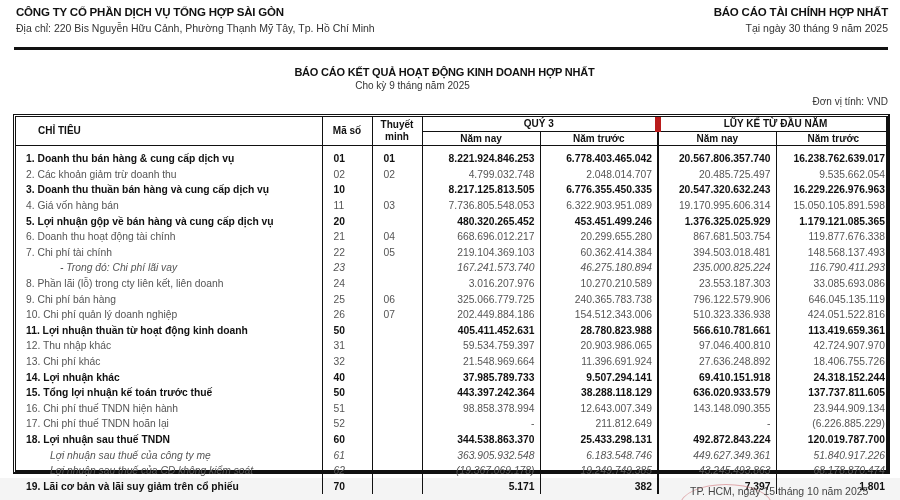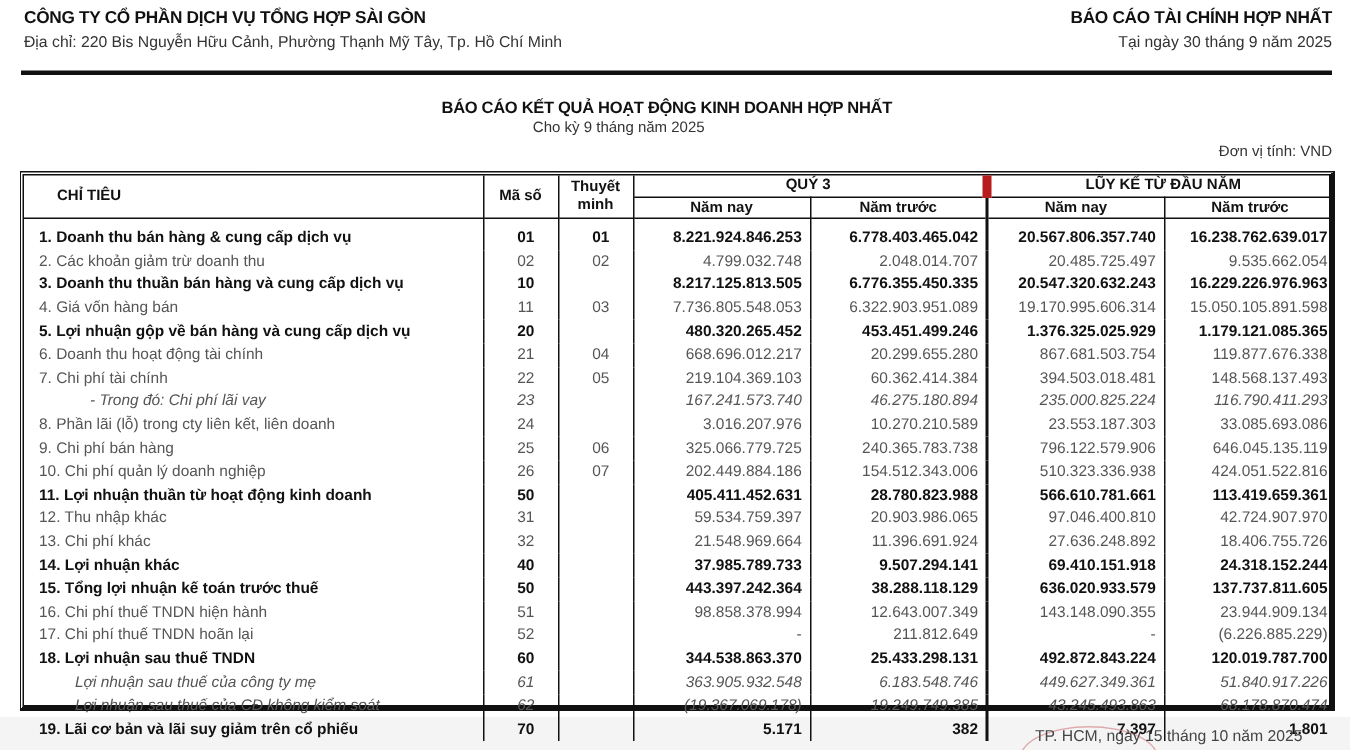--- a/index.html
+++ b/index.html
@@ -30,21 +30,21 @@
   thead tr.h1 th { height:14px; }
   th.label-h { text-align:left; padding-left:22px; border-right:1px solid #111; border-bottom:1px solid #111; }
   th.code-h, th.note-h { border-right:1px solid #111; border-bottom:1px solid #111; line-height:12px; }
   th.grp { border-bottom:1px solid #111; border-right:1px solid #111; }
   th.grp.last { border-right:none;margin-left:20px; }
   th.sub { border-bottom:1px solid #111; border-right:1px solid #111; }
   th.sub.last { border-right:none; }
   tbody td { padding:0 4px; height:15.6px; line-height:15px; white-space:nowrap; overflow:visible; }
   tbody tr:first-child td { padding-top:5px; }
   td.lbl { padding-left:10px;margin-top:38px; }
-  td.code, td.note { text-align:center; border-right:1px solid #111;padding-left:11px; }
+  td.code, td.note { text-align:left; border-right:1px solid #111;padding-left:11px; }
   td.lbl { border-right:1px solid #111; }
   td.num { text-align:right; border-right:1px solid #111; padding-right:5px; }
   td.num.last { border-right:none; }
   td.num.q3end { border-right:2px solid #111; }
   tr.bold td { font-weight:bold; color:#111; }
   tr.normal td { color:#555; }
   tr.italic td { font-style:italic; color:#555; }
   tr.italic td.lbl { padding-left:44px; }
   tr.italic.sub2 td.lbl { padding-left:34px; }
   .footer-date { position:absolute; left:690px; top:485px; font-size:10.5px; color:#444; }

